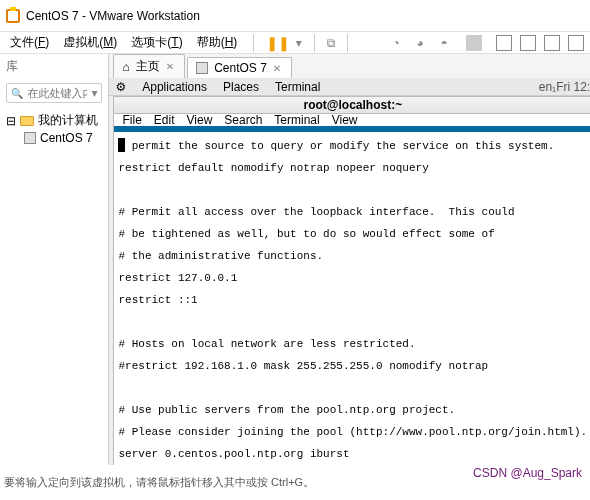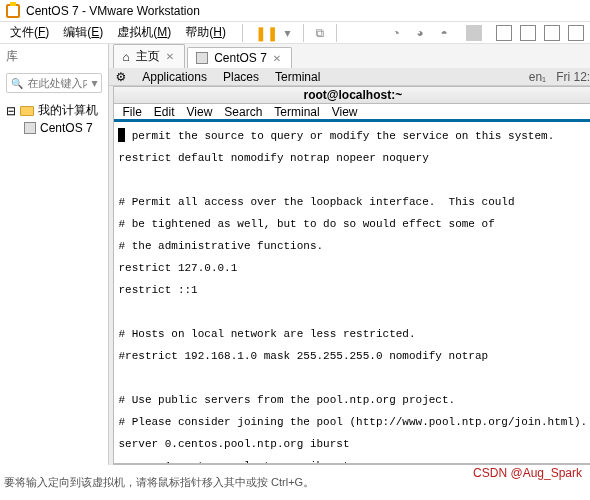--- a/index.html
+++ b/index.html
@@ -1,17 +1,17 @@
 <!DOCTYPE html>
 <html><head>
 <meta charset="utf-8">
 <style>
 * { margin:0; padding:0; box-sizing:border-box; font-family:"Microsoft YaHei","Segoe UI",Tahoma,sans-serif; font-size:12px; }
 body { background:#fff; width:590px; height:500px; overflow:hidden; position:relative; }
-.titlebar { height:22px; display:flex; align-items:center; padding:0 6px; border-bottom:1px solid #e0e0e0; background:#fff; gap:6px; }
+.titlebar { height:32px; display:flex; align-items:center; padding:0 6px; border-bottom:1px solid #e0e0e0; background:#fff; gap:6px; }
 .app-icon { width:14px; height:14px; border:2px solid #e08000; border-radius:2px; position:relative; }
 .app-icon::after { content:""; position:absolute; width:6px; height:4px; background:#ffcc00; top:-4px; left:2px; }
 .menubar { height:22px; display:flex; align-items:center; padding:0 6px; gap:6px; background:#fff; border-bottom:1px solid #e0e0e0; }
 .menu-item { padding:2px 4px; cursor:default; }
 .menu-item u { text-decoration:underline; }
 .divider { width:1px; height:18px; background:#ccc; margin:0 6px; }
 .tool-icons { display:flex; gap:8px; align-items:center; margin-left:auto; }
 .tool-icons span { width:16px; height:16px; display:flex; align-items:center; justify-content:center; color:#888; }
 .pause-icon { color:#f0a000 !important; font-size:14px; }
 .main { display:flex; height:456px; }
@@ -23,45 +23,45 @@
 .tree-row { display:flex; align-items:center; gap:4px; padding:1px 0; }
 .tree-indent { padding-left:18px; }
 .tree-icon { width:14px; height:10px; background:#ffd060; border:1px solid #d0a030; border-radius:1px; }
 .vm-icon { width:12px; height:12px; border:1px solid #888; background:#e0e0e0; }
 .content { flex:1; background:#ececec; display:flex; flex-direction:column; }
 .tabs { height:24px; display:flex; align-items:flex-end; padding:0 4px; background:#f4f4f4; }
 .tab { border:1px solid #bbb; border-bottom:none; padding:3px 10px 3px 8px; margin-right:2px; background:#f9f9f9; display:flex; align-items:center; gap:6px; border-radius:2px 2px 0 0; }
 .tab.active { background:#fff; }
 .tab .close { color:#888; font-size:10px; }
 .gnome-top { height:18px; background:#e8e8e8; border-bottom:1px solid #ccc; display:flex; align-items:center; padding:0 6px; gap:16px; font-size:11px; }
-.gnome-top .right { margin-left:auto; display:flex; gap:10px; color:#555; }
+.gnome-top .right { margin-left:auto; display:flex; color:#555; }
 .gnome-win-title { height:18px; background:linear-gradient(#f4f4f4,#e4e4e4); border:1px solid #bbb; display:flex; align-items:center; justify-content:center; font-size:11px; font-weight:bold; margin:0 4px; }
 .term-wrap { margin:0 4px; border:1px solid #bbb; border-top:none; background:#fff; display:flex; flex-direction:column; height:360px; }
-.term-menubar { height:18px; display:flex; align-items:center; gap:12px; padding:0 8px; font-size:11px; border-bottom:3px solid #0369a1; }
+.term-menubar { height:18px; display:flex; align-items:center; gap:12px; padding:0 8px; font-size:11px; border-bottom:6px solid #0369a1; }
 .term-body { flex:1; padding:2px 4px; font-family:"Courier New",monospace; font-size:11px; line-height:22px; white-space:pre; color:#000; overflow:hidden; }
 .taskbar { height:22px; background:linear-gradient(#f0f0f0,#dcdcdc); border-top:1px solid #bbb; display:flex; align-items:center; padding:0 4px; gap:4px; margin:0 4px; }
 .taskbar .item { border:1px solid #bbb; background:#f8f8f8; padding:1px 10px; font-size:11px; display:flex; align-items:center; gap:4px; }
 .taskbar .spacer { flex:1; }
 .status-text { position:absolute; bottom:0; left:0; font-size:11px; color:#555; padding:10px 4px; background:#fff; width:100%; }
-.watermark { position:absolute; right:8px; bottom:20px; color:#b91c1c; font-size:12px; pointer-events:none; }
+.watermark { position:absolute; right:8px; bottom:20px; color:#701a75; font-size:12px; pointer-events:none; }
 .mag-icon::before { content:"🔍"; font-size:10px; }
 .layout-icon { border:1px solid #888; width:14px; height:12px; display:inline-block; }
 </style>
 </head>
 <body>
 
 <div class="titlebar">
   <span class="app-icon"></span>
   <span>CentOS 7 - VMware Workstation</span>
 </div>
 
 <div class="menubar">
   <span class="menu-item"><span>文件</span>(<u>F</u>)</span>
-  <span class="menu-item"><span>编辑</span>(<u>E</u>)</span>
   <span class="menu-item"><span>虚拟机</span>(<u>M</u>)</span>
+  <span class="menu-item"><span>选项卡</span>(<u>T</u>)</span>
   <span class="menu-item"><span>帮助</span>(<u>H</u>)</span>
   <span class="divider"></span>
   <span class="pause-icon">❚❚</span>
   <span style="color:#888;">▾</span>
   <span class="divider"></span>
   <span style="color:#888;">⧉</span>
   <span class="divider"></span>
   <div class="tool-icons">
     <span>◔</span>
     <span>◕</span>

